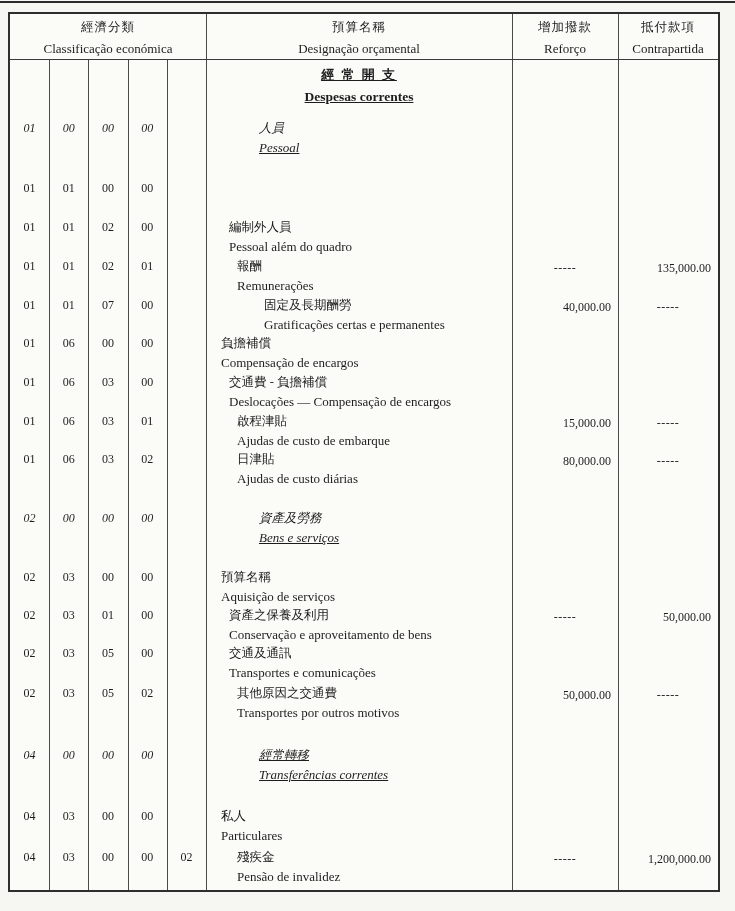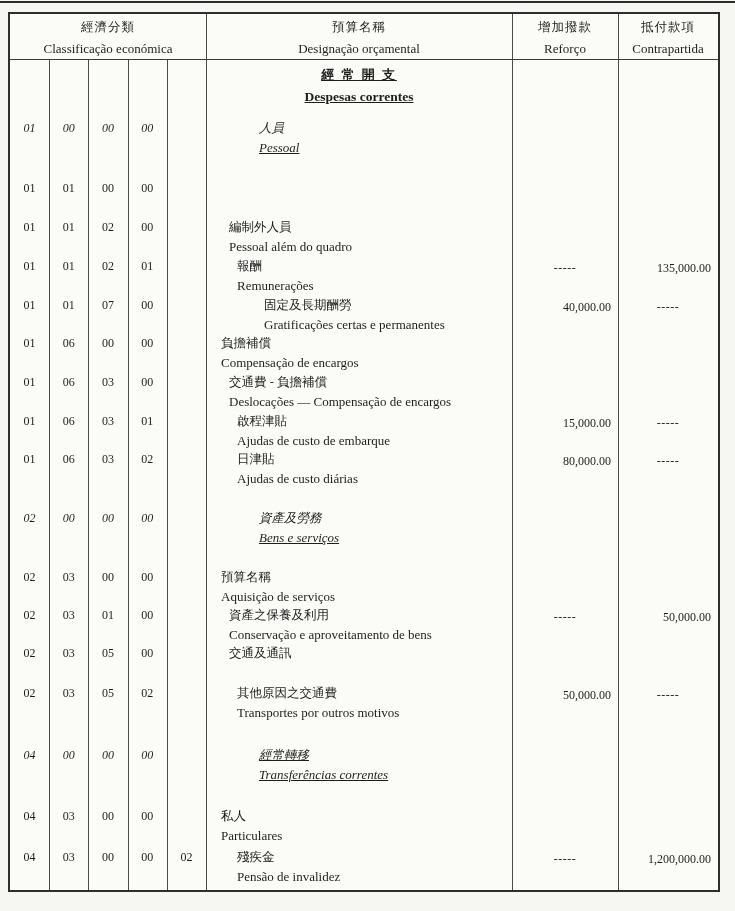--- a/index.html
+++ b/index.html
@@ -217,20 +217,21 @@
         <div class="amt ref dash">-----</div>
         <div class="amt contra">50,000.00</div>
       </div>
       <div class="row" style="top: 629px;">
         <span class="code-cell" style="left: 0px;">02</span>
         <span class="code-cell" style="left: 39.2px;">03</span>
         <span class="code-cell" style="left: 78.4px;">05</span>
         <span class="code-cell" style="left: 117.6px;">00</span>
         <div class="desig depth-3" style="left: 219px;">
           <div class="zh">交通及通訊</div>
+          <div class="pt">Transportes e comunicações</div>
         </div>
       </div>
       <div class="row" style="top: 669px;">
         <span class="code-cell" style="left: 0px;">02</span>
         <span class="code-cell" style="left: 39.2px;">03</span>
         <span class="code-cell" style="left: 78.4px;">05</span>
         <span class="code-cell" style="left: 117.6px;">02</span>
         <div class="desig depth-4" style="left: 227px;">
           <div class="zh">其他原因之交通費</div>
           <div class="pt">Transportes por outros motivos</div>

